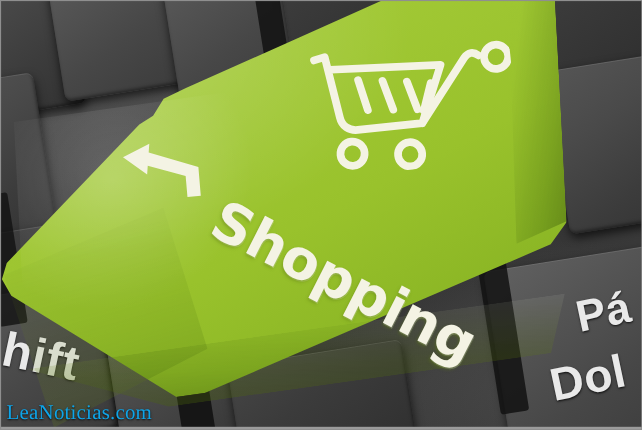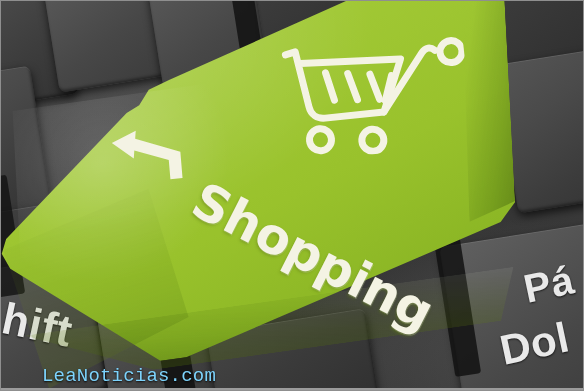--- a/index.html
+++ b/index.html
@@ -179,27 +179,26 @@
        1px 1px 0 rgba(255,255,255,0.25);
     pointer-events: none;
     white-space: nowrap;
   }
 
   
   #watermark {
     position: absolute;
     left: 6px;
     bottom: 4px;
-    font-family: Liberation Mono, monospace;
+    font-family: Liberation Serif, serif;
     font-size: 19px;
-    color: #7dd3fc;
+    color: #0ea5e9;
     letter-spacing: 0.2px;
     text-shadow: 0 1px 2px rgba(0,0,0,0.9);
     pointer-events: none;
-    margin-left: 36px;
   }
   #bottom-rule {
     position: absolute;
     left: 0; right: 0; bottom: 0;
     height: 3px;
     background: #9b9b9b;
   }
   #frame-edge {
     position: absolute;
     inset: 0;

